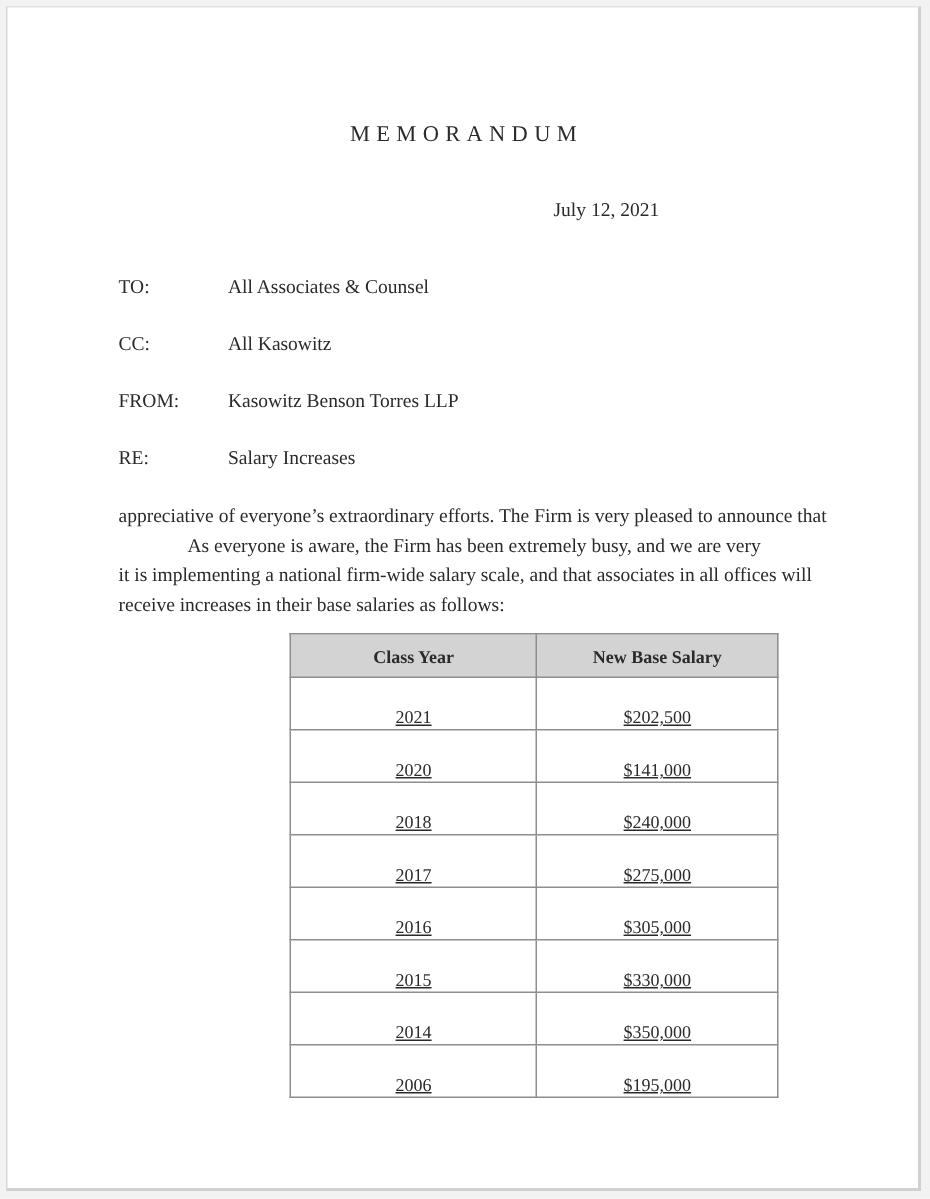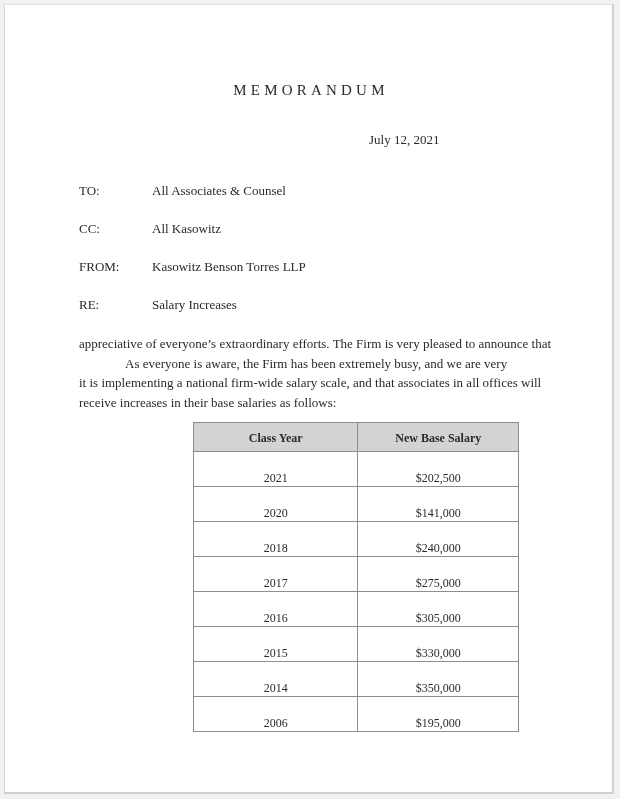--- a/index.html
+++ b/index.html
@@ -95,20 +95,21 @@
       background: #d3d3d3;
       font-weight: bold;
       height: 29px;
       padding-top: 3px;
       box-sizing: border-box;
     }
     table.salary td {
       height: 28.8px;
       padding-top: 19px;
       box-sizing: border-box;
+      text-decoration: underline;
     }
     table.salary .c1 { width: 165px; }
     table.salary .c2 { width: 161px; }
   </style>
 </head>
 <body>
 
 <div class="page">
 
   <div class="title">MEMORANDUM</div>

